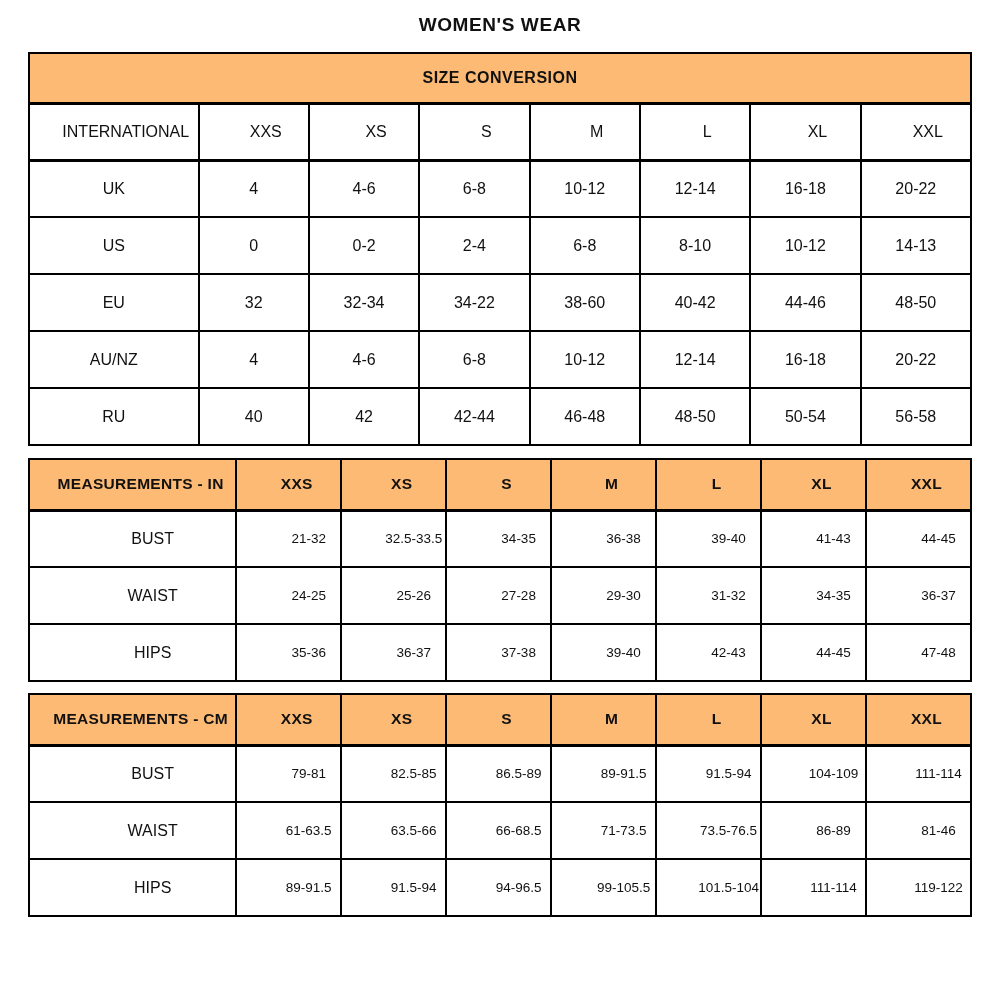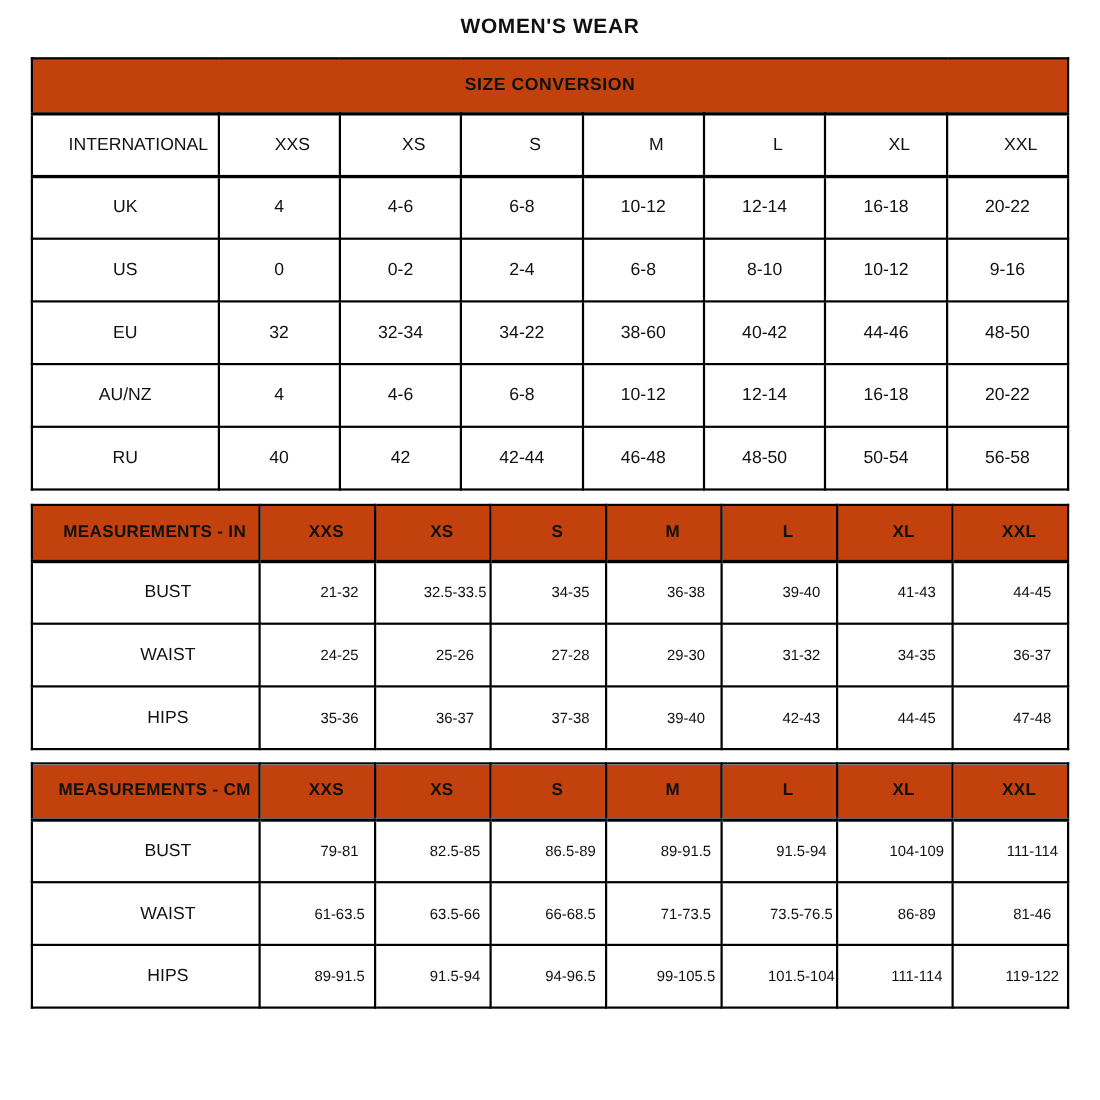--- a/index.html
+++ b/index.html
@@ -28,21 +28,21 @@
   }
   .tbl { border: 2px solid #000; }
   .tbl td, .tbl th {
     border: 2px solid #000;
     text-align: center;
     vertical-align: middle;
     padding: 0;
     overflow: hidden;
     white-space: nowrap;
   }
-  .gray { background: #c2410c; }
+  .gray { background: #fdba74; }
 
   
   .t1 .hdr td {
     height: 50px;
     font-weight: 700;
     font-size: 16px;
     letter-spacing: 0.5px;
     border-bottom-width: 3px;
   }
   .t1 tbody tr { height: 57px; }
@@ -109,21 +109,21 @@
           <td>20-22</td>
         </tr>
         <tr>
           <td class="rowlabel">US</td>
           <td>0</td>
           <td>0-2</td>
           <td>2-4</td>
           <td>6-8</td>
           <td>8-10</td>
           <td>10-12</td>
-          <td>9-16</td>
+          <td>14-13</td>
         </tr>
         <tr>
           <td class="rowlabel">EU</td>
           <td>32</td>
           <td>32-34</td>
           <td>34-22</td>
           <td>38-60</td>
           <td>40-42</td>
           <td>44-46</td>
           <td>48-50</td>

